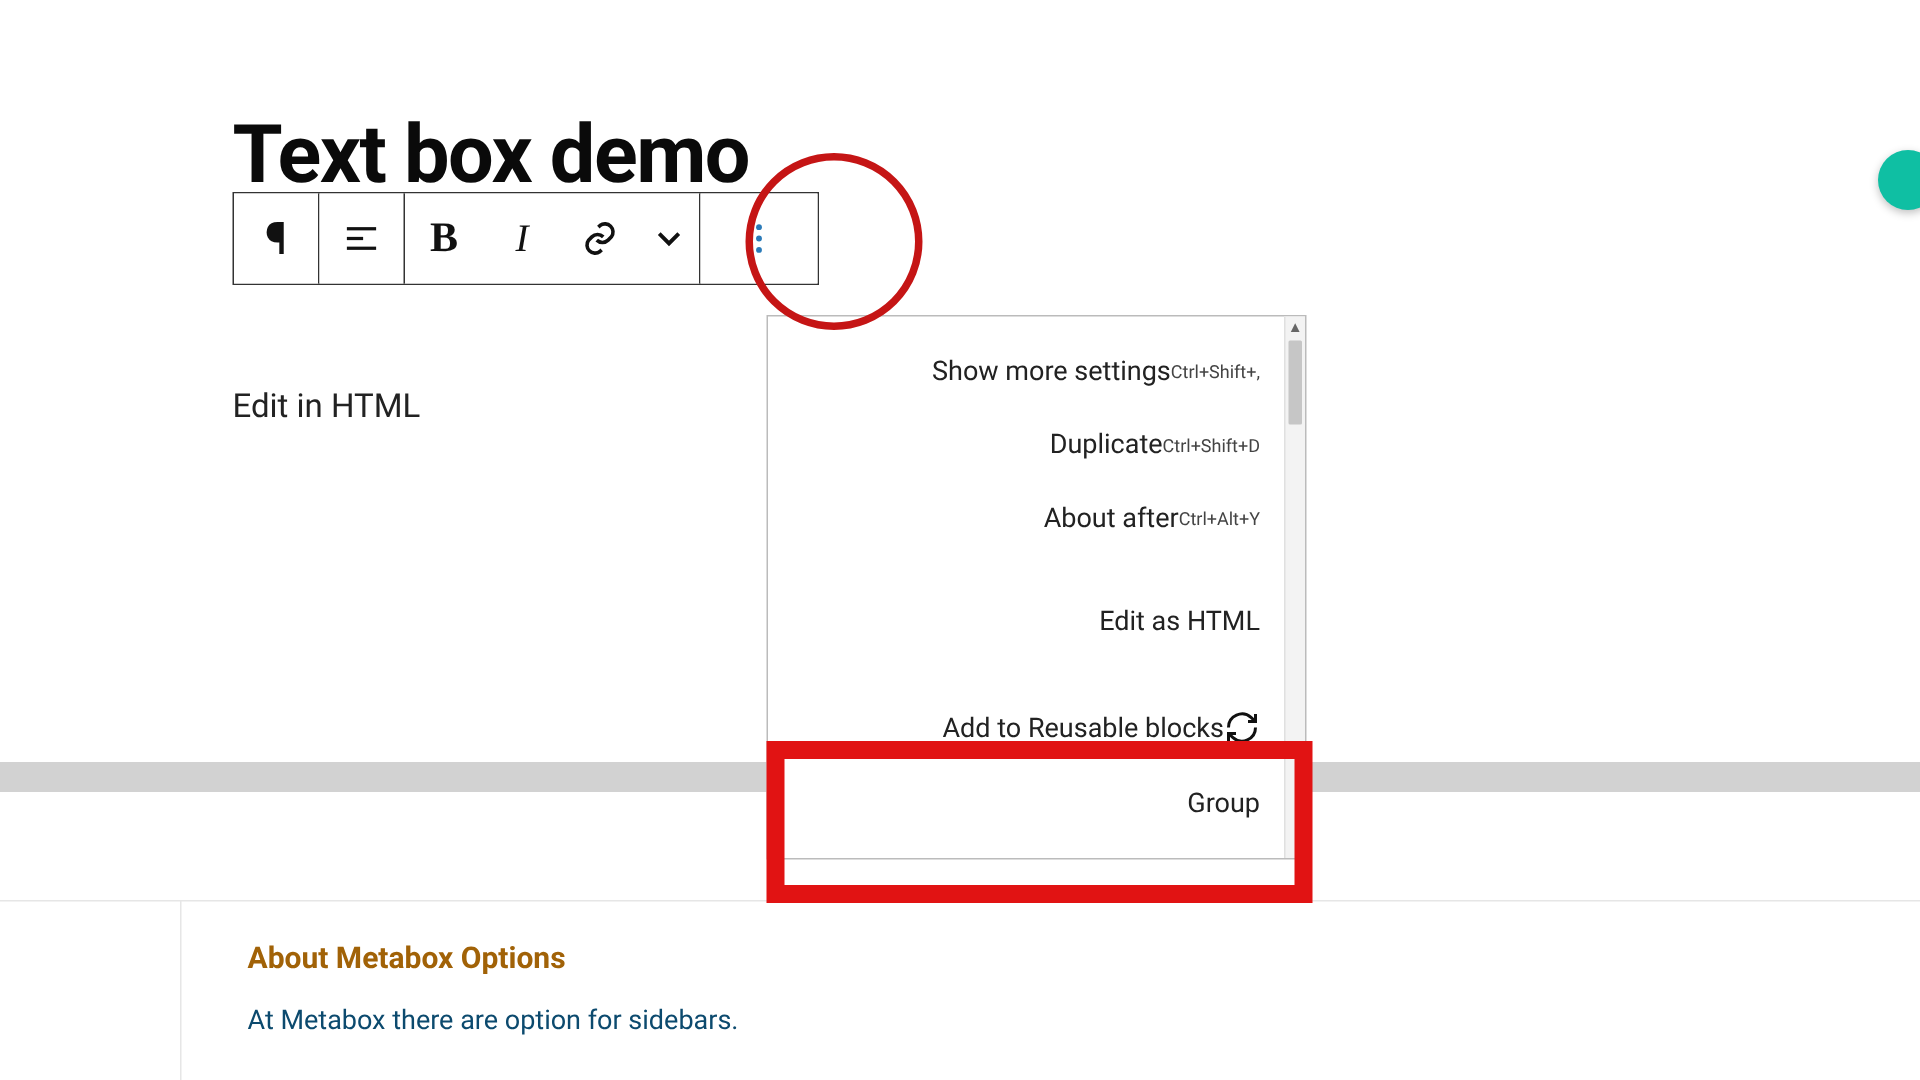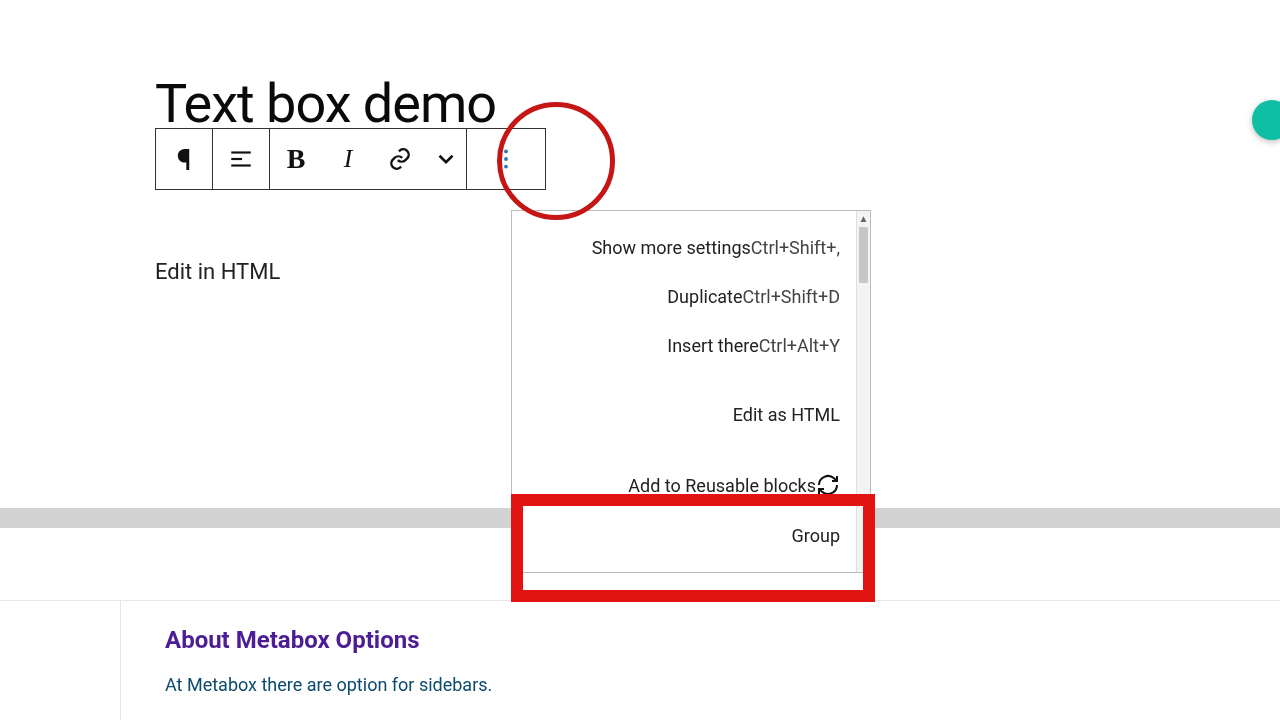--- a/index.html
+++ b/index.html
@@ -9,21 +9,21 @@
     font-family: -apple-system, BlinkMacSystemFont, "Segoe UI", Roboto, sans-serif;
     background: #fff;
     position: relative;
     overflow: hidden;
   }
   .page-title {
     position: absolute;
     left: 155px;
     top: 72px;
     font-size: 54px;
-    font-weight: 400;
+    font-weight: 700;
     color: #0a0a0a;
     letter-spacing: -1px;
   }
   .toolbar {
     position: absolute;
     left: 155px;
     top: 128px;
     display: flex;
     height: 62px;
     border: 1px solid #333;
@@ -71,21 +71,21 @@
     display: flex;
     align-items: center;
     justify-content: flex-end;
     padding: 14px 30px 14px 30px;
     font-size: 18px;
     color: #222;
     cursor: pointer;
   }
   .menu-item .shortcut {
     color: #444;
-    font-size: 18px;
+    font-size: 12px;
   }
   .scrollbar {
     position: absolute;
     right: 0;
     top: 0;
     bottom: 0;
     width: 14px;
     background: #f3f3f3;
     border-left: 1px solid #e0e0e0;
   }
@@ -148,23 +148,23 @@
     background:#e6e6e6;
     z-index:1;
   }
   .metabox {
     position: absolute;
     left: 165px;
     top: 626px;
     z-index: 2;
   }
   .metabox-title {
-    font-size: 24px;
+    font-size: 20px;
     font-weight: 700;
-    color: #4c1d95;
+    color: #a16207;
     margin-bottom: 20px;
   }
   .metabox-desc {
     font-size: 18px;
     color: #0c4a6e;
   }
   .green-bubble {
     position:absolute;
     right:-12px;
     top:100px;
@@ -230,21 +230,21 @@
   <div class="dropdown-inner">
     <div class="menu-item">
       <span>Show more settings</span>
       <span class="shortcut">Ctrl+Shift+,</span>
     </div>
     <div class="menu-item">
       <span>Duplicate</span>
       <span class="shortcut">Ctrl+Shift+D</span>
     </div>
     <div class="menu-item">
-      <span>Insert there</span>
+      <span>About after</span>
       <span class="shortcut">Ctrl+Alt+Y</span>
     </div>
     <div class="menu-item" style="padding-top:34px;padding-bottom:34px">
       <span>Edit as HTML</span>
       <span class="shortcut"></span>
     </div>
     <div class="menu-item">
       <span>Add to Reusable blocks</span>
       <svg class="refresh-icon" viewBox="0 0 24 24" fill="none" stroke="#111" stroke-width="2">
         <path d="M3 12a9 9 0 0 1 15-6.7L21 8"></path>

